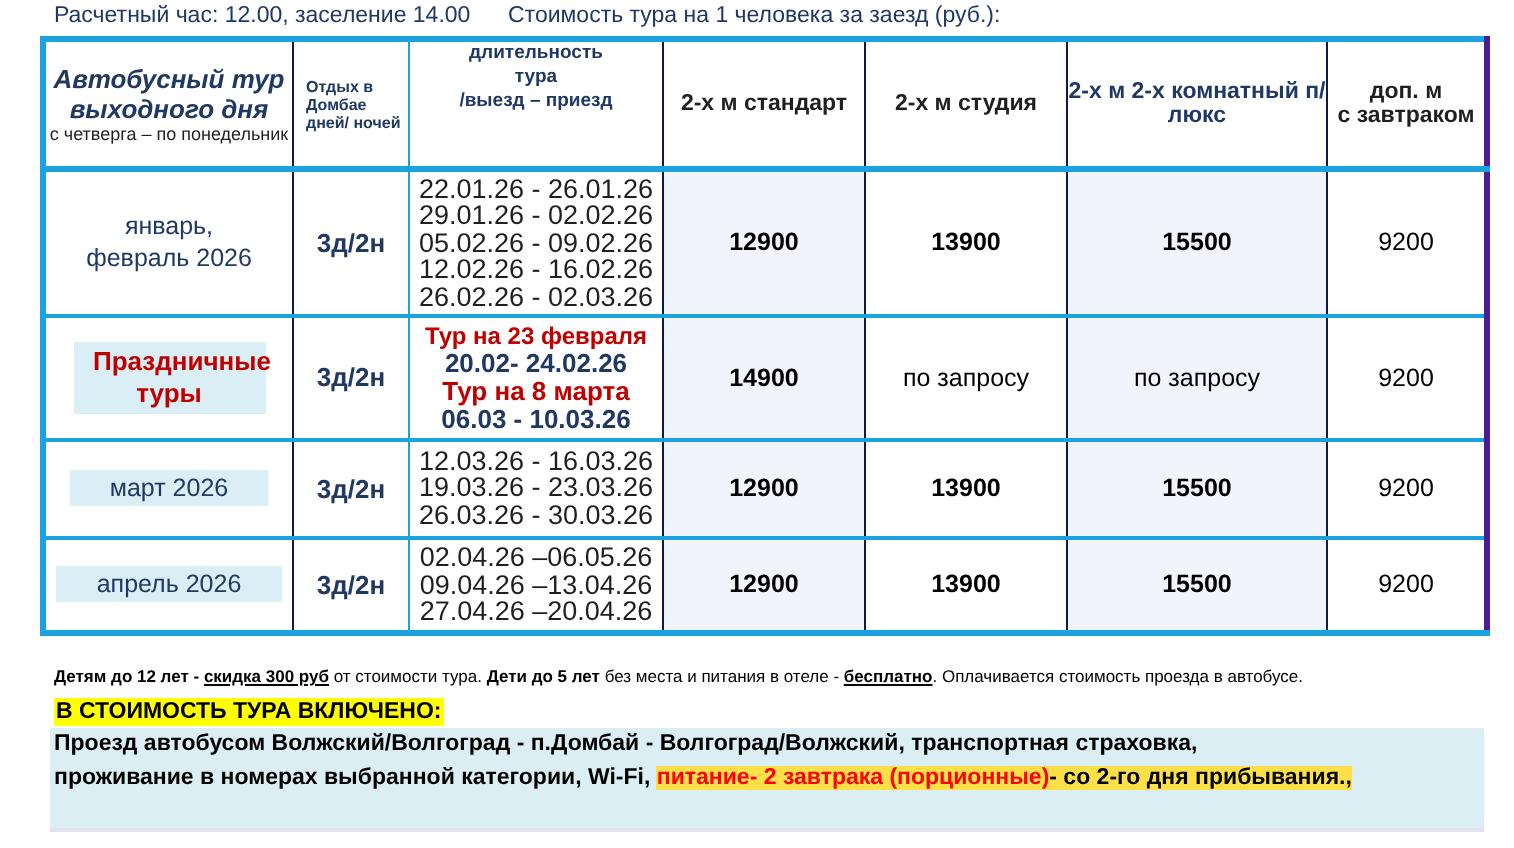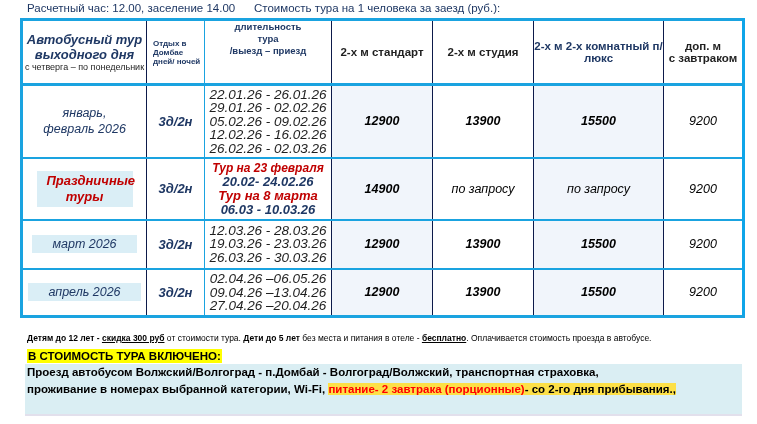--- a/index.html
+++ b/index.html
@@ -3,24 +3,24 @@
 <meta charset="utf-8">
 <style>
   html, body { margin:0; padding:0; background:#ffffff; }
   body { width:757px; height:424px; position:relative; overflow:hidden;
          font-family:"Liberation Sans", sans-serif; color:#000; }
   .top-line { position:absolute; top:2px; left:27px; font-size:11.5px; font-weight:normal; color:#1f3864; white-space:nowrap; }
   .top-line .right { position:absolute; left:227px; top:0; }
   table.tours { position:absolute; left:20px; top:18px; border-collapse:collapse; table-layout:fixed; width:722px; }
   table.tours td { border:1px solid #0d1a4a; text-align:center; vertical-align:middle; padding:0; overflow:hidden; }
   table.tours tr.hdr td { border-top:3px solid #1aa3e0; border-bottom:3px solid #1aa3e0; }
-  table.tours tr.row td { border-bottom:2px solid #1aa3e0;font-style:italic; }
+  table.tours tr.row td { border-bottom:2px solid #1aa3e0; }
   table.tours td.c1 { border-left:3px solid #1aa3e0; }
   table.tours td.c3 { border-right:1px solid #0d1a4a; }
-  table.tours td.c7 { border-right:3px solid #0ea5e9; }
+  table.tours td.c7 { border-right:3px solid #4c1d95; }
   table.tours td.c1, table.tours td.c2, table.tours td.c3 { border-left-color:#1aa3e0; }
   table.tours td.c2 { border-left:1px solid #1aa3e0; border-right:1px solid #1aa3e0; }
   .hdr td { height:62px; font-size:11px; color:#1f1f1f; }
   .hdr .title-it { font-style:italic; font-weight:bold; font-size:13px; color:#1f3864; line-height:15px; }
   .hdr .sub { font-size:9px; color:#1f1f1f; line-height:11px; }
   .hdr .rest { font-size:8px; text-align:left; line-height:9px; color:#1f3864; font-weight:bold; padding-left:6px;margin-left:48px; }
   .hdr .dur { font-size:9.5px; font-weight:bold; color:#1f3864; line-height:12px; vertical-align:top; padding-top:0; }
   .hdr .price-h { font-size:11.5px; font-weight:bold; color:#1f1f1f; }
   .hdr .price-h.lux { color:#1f3864; }
   .period { font-size:12.5px; color:#1f3864; line-height:16px; }
@@ -115,21 +115,21 @@
     <td class="price shade">по запросу</td>
     <td class="c7 price">9200</td>
   </tr>
 
   <tr class="row" style="height:49px">
     <td class="c1 period">
       <span class="hl" style="padding:2px 20px;">март 2026</span>
     </td>
     <td class="c2 nights">3д/2н</td>
     <td class="c3 dates">
-      <div>12.03.26 - 28.03.26</div>
+      <div>12.03.26 - 16.03.26</div>
       <div>19.03.26 - 23.03.26</div>
       <div>26.03.26 - 30.03.26</div>
     </td>
     <td class="price b shade">12900</td>
     <td class="price b">13900</td>
     <td class="price b shade">15500</td>
     <td class="c7 price">9200</td>
   </tr>
 
   <tr class="row" style="height:48px">

